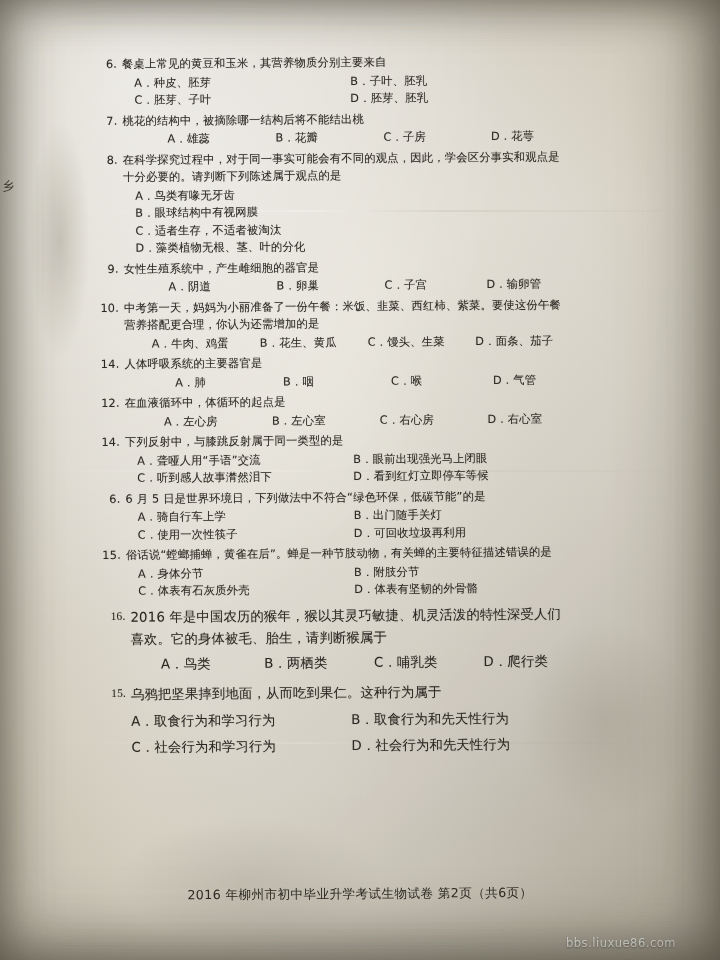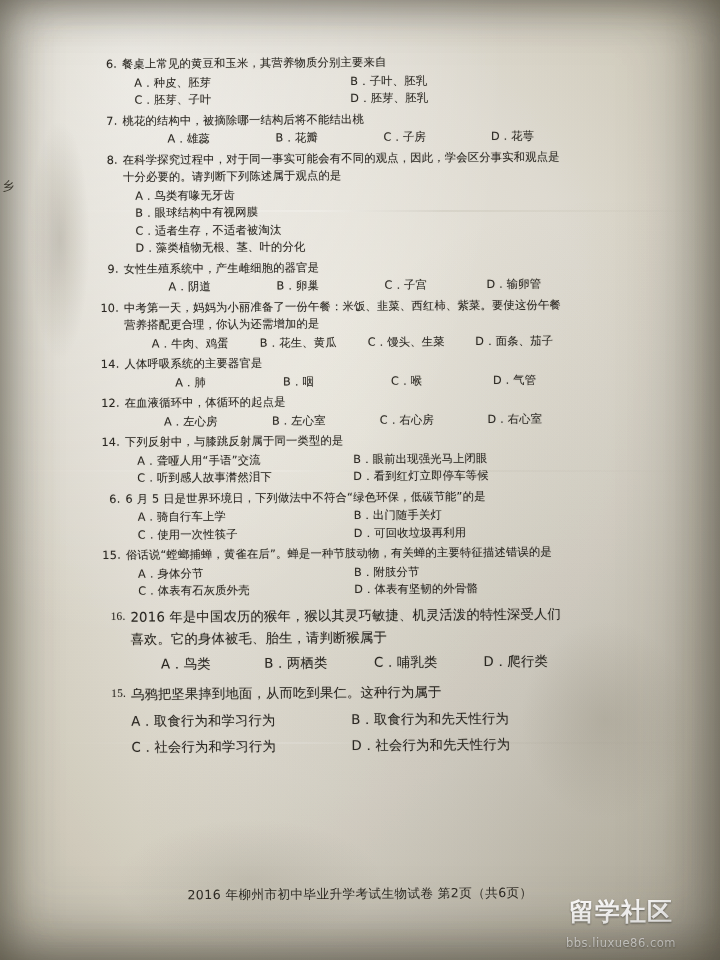--- a/index.html
+++ b/index.html
@@ -321,18 +321,17 @@
   <div id="rightcol">
     
     
     
     
   </div>
 
   <div id="footer">2016 年柳州市初中毕业升学考试生物试卷  第2页（共6页）</div>
 
   <div id="wm">
-    <span class="wm-main">留学社区</span>
     <span class="wm-sub">bbs.liuxue86.com</span>
   </div>
 
   <div id="edges"></div>
 </div>
 
 </body></html>

